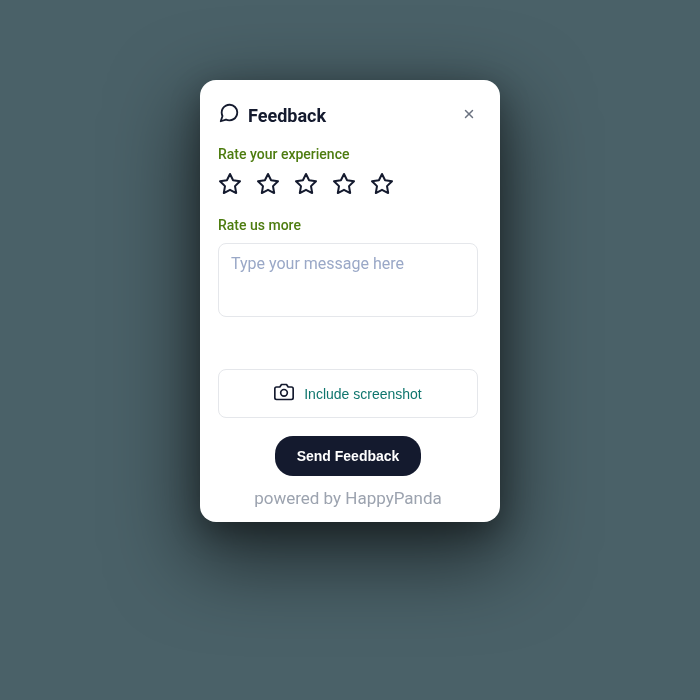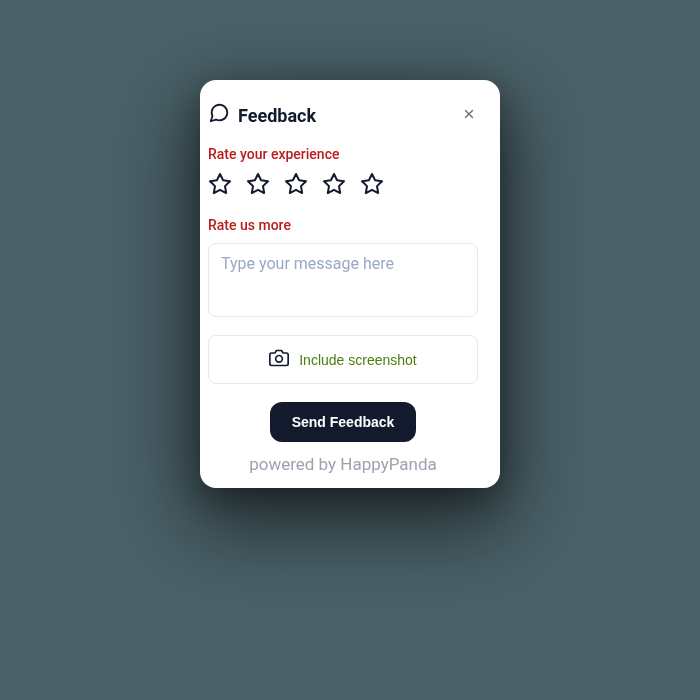--- a/index.html
+++ b/index.html
@@ -14,21 +14,21 @@
       font-family: -apple-system, BlinkMacSystemFont, 'Segoe UI', Roboto, sans-serif;
       display: flex;
       align-items: flex-start;
       justify-content: center;
       padding-top: 80px;
     }
     .widget {
       width: 300px;
       background: #ffffff;
       border-radius: 16px;
-      padding: 22px 22px 14px 8px;
+      padding: 22px 22px 14px 18px;
       box-shadow: 0 30px 80px 10px rgba(0,0,0,0.55), 0 10px 30px rgba(0,0,0,0.3);
       position: relative;
     }
     .header {
       display: flex;
       align-items: center;
       justify-content: space-between;
       margin-bottom: 18px;
     }
     .header-left {
@@ -47,21 +47,21 @@
       cursor: pointer;
       color: #6b7280;
       padding: 2px;
       display: flex;
       align-items: center;
       justify-content: center;
     }
     .label {
       font-size: 14px;
       font-weight: 500;
-      color: #b91c1c;
+      color: #4d7c0f;
       margin-bottom: 10px;
     }
     .stars {
       display: flex;
       gap: 14px;
       margin-bottom: 18px;
     }
     .star-btn {
       background: none;
       border: none;
@@ -85,36 +85,37 @@
       color: #9aa8c7;
     }
     .screenshot-btn {
       width: 100%;
       padding: 12px;
       background: #ffffff;
       border: 1px solid #e5e7eb;
       border-radius: 8px;
       font-size: 14px;
       font-weight: 500;
-      color: #4d7c0f;
+      color: #0f766e;
       cursor: pointer;
       display: flex;
       align-items: center;
       justify-content: center;
       gap: 10px;
       margin-bottom: 18px;
+      margin-top: 34px;
     }
     .submit-btn {
       display: block;
       margin: 0 auto 12px auto;
       padding: 12px 22px;
       background: #141a2e;
       color: #ffffff;
       border: none;
-      border-radius: 12px;
+      border-radius: 18px;
       font-size: 14px;
       font-weight: 600;
       cursor: pointer;
     }
     .powered {
       text-align: center;
       font-size: 17px;
       color: #9ca3af;
     }
   </style>

